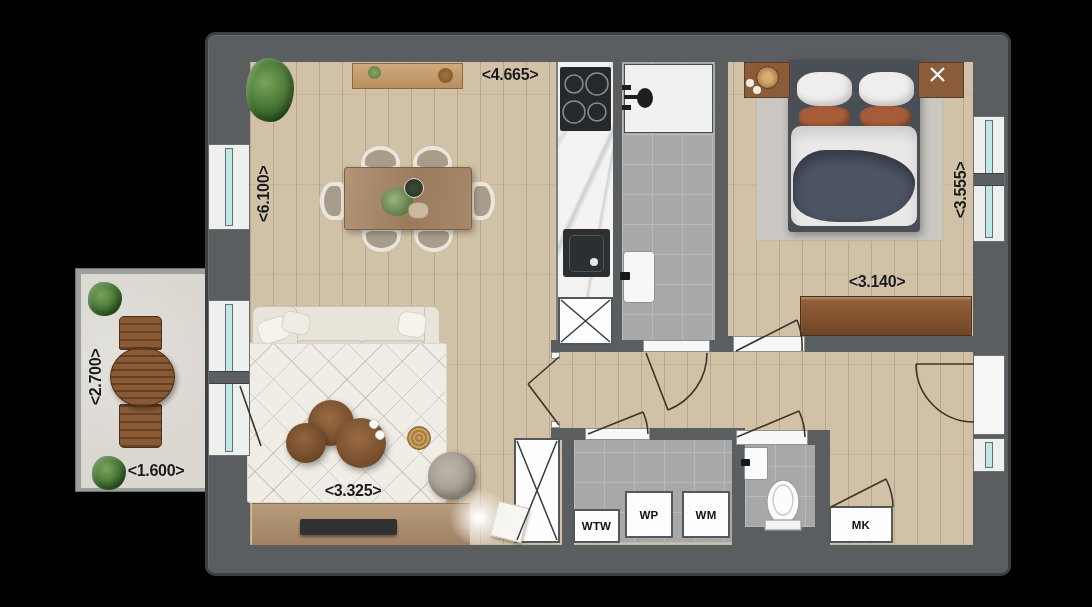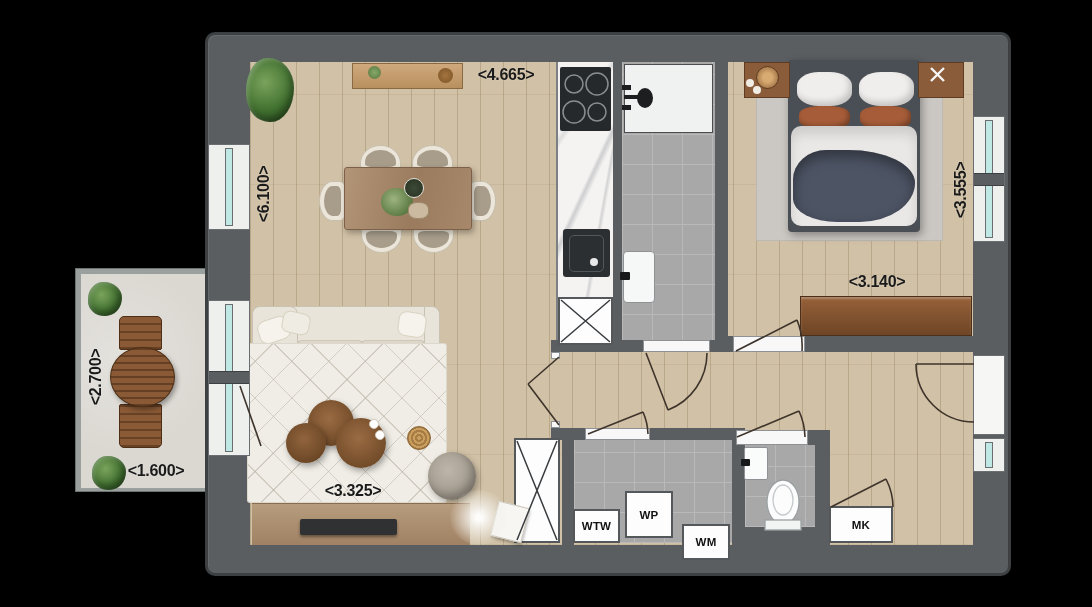--- a/index.html
+++ b/index.html
@@ -177,21 +177,21 @@
     <div class="abs" style="left:6px;top:6px;width:33px;height:35px;border:1px solid #53565a;border-radius:5px;"></div>
   </div>
   <div class="abs" style="left:560px;top:67px;width:51px;height:64px;background:#26292c;border-radius:2px;"></div>
 
   <div class="abs whitebox" style="left:573px;top:509px;width:47px;height:34px;">
     <span class="applabel">WTW</span>
   </div>
   <div class="abs whitebox" style="left:625px;top:491px;width:48px;height:47px;">
     <span class="applabel">WP</span>
   </div>
-  <div class="abs whitebox" style="left:682px;top:491px;width:48px;height:36px;margin-top:33px;">
+  <div class="abs whitebox" style="left:682px;top:491px;width:48px;height:47px;">
     <span class="applabel">WM</span>
   </div>
   <div class="abs whitebox" style="left:829px;top:506px;width:64px;height:37px;">
     <span class="applabel">MK</span>
   </div>
   <div class="abs" style="left:744px;top:447px;width:24px;height:33px;background:#fafbfb;border:1.5px solid #8e9294;border-radius:2px;box-sizing:border-box;"></div>
 
   <div class="abs window" style="left:208px;top:144px;width:42px;height:86px;">
     <div class="glass-v"></div>
   </div>
@@ -258,19 +258,19 @@
       <ellipse cx="783" cy="502" rx="16" ry="22" fill="#fcfcfc"></ellipse>
       <ellipse cx="783" cy="500" rx="10" ry="15" fill="none" stroke="#c5c9cb"></ellipse>
       <rect x="765" y="520" width="36" height="10" fill="#f2f3f3"></rect>
     </g>
 
     <path d="M 931 68 L 944 81 M 944 68 L 931 81" stroke="#f5f5f5" stroke-width="2.4"></path>
     <circle cx="750" cy="83" r="4" fill="#f0ece4"></circle>
     <circle cx="757" cy="90" r="4" fill="#f0ece4"></circle>
   </svg>
 
-  <div class="abs dim" style="left:462px;top:66px;width:88px;height:20px;">&lt;4.665&gt;</div>
+  <div class="abs dim" style="left:462px;top:66px;width:96px;height:20px;">&lt;4.665&gt;</div>
   <div class="abs dim vert" style="left:215px;top:184px;width:100px;height:20px;">&lt;6.100&gt;</div>
   <div class="abs dim vert" style="left:912px;top:180px;width:100px;height:20px;">&lt;3.555&gt;</div>
   <div class="abs dim" style="left:827px;top:273px;width:100px;height:20px;">&lt;3.140&gt;</div>
   <div class="abs dim" style="left:303px;top:482px;width:100px;height:20px;">&lt;3.325&gt;</div>
 
 </div>
 
 </body></html>

